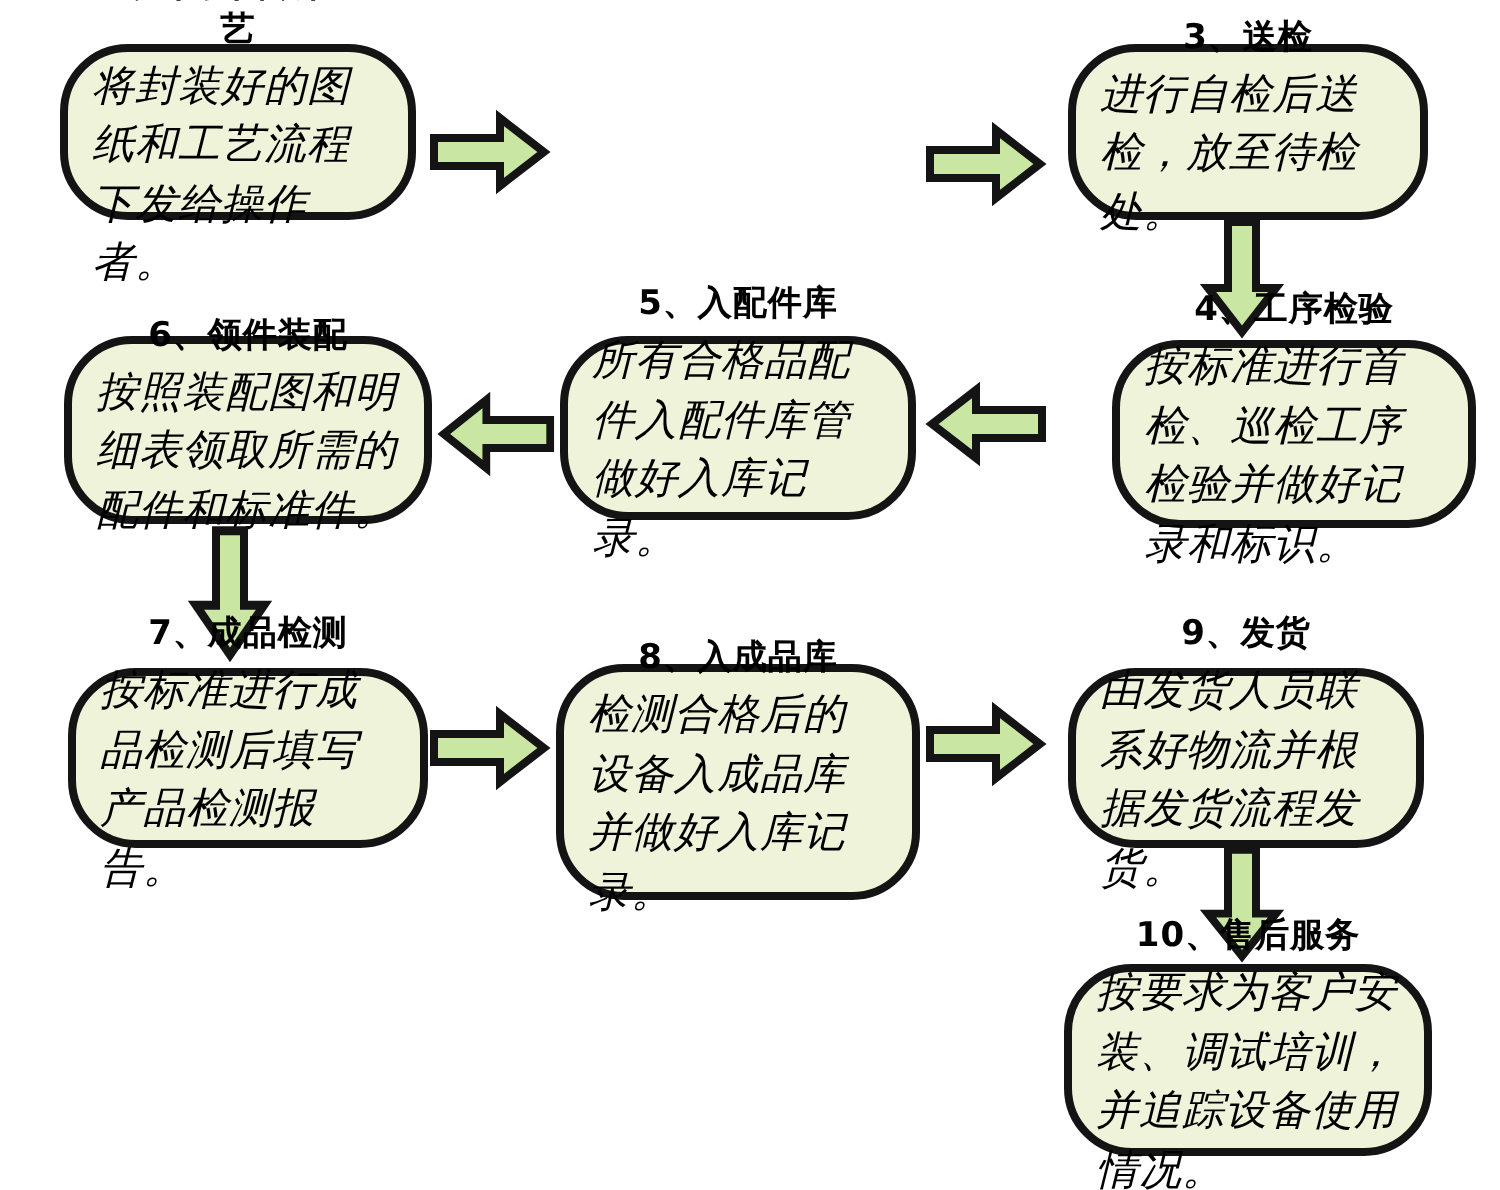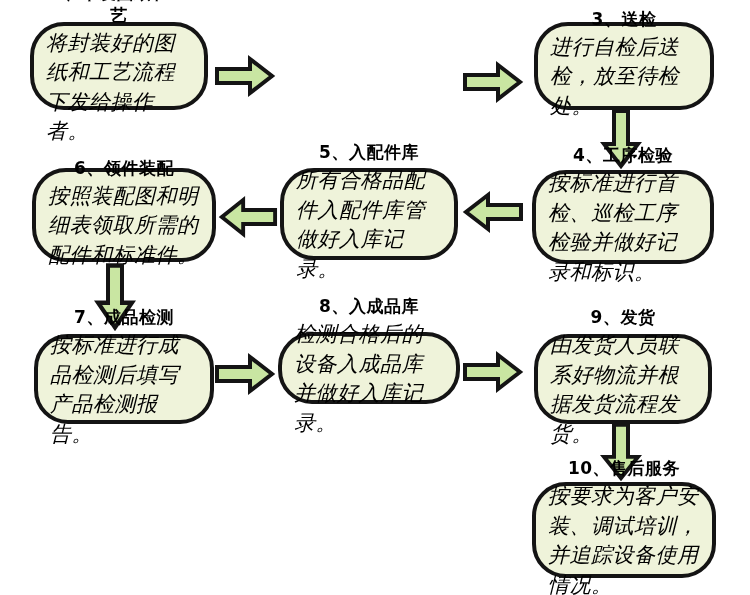--- a/index.html
+++ b/index.html
@@ -54,25 +54,25 @@
   .arrow polygon {
     fill: var(--arrow-fill);
     stroke: var(--arrow-border);
     stroke-width: 4;
     stroke-linejoin: miter;
   }
   
   #n1  { left: 30px;  top: 22px;  width: 178px; height: 88px; }
   #n2  { left: 276px; top: 24px;  width: 184px; height: 92px; }
   #n3  { left: 534px; top: 22px;  width: 180px; height: 88px; }
-  #n4  { left: 532px; top: 170px; width: 182px; height: 94px; }
+  #n4  { left: 556px; top: 170px; width: 182px; height: 94px; }
   #n5  { left: 280px; top: 168px; width: 178px; height: 92px; }
   #n6  { left: 32px;  top: 168px; width: 184px; height: 94px; }
   #n7  { left: 34px;  top: 334px; width: 180px; height: 90px; }
-  #n8  { left: 278px; top: 332px; width: 182px; height: 72px; }
+  #n8  { left: 278px; top: 332px; width: 182px; height: 118px; }
   #n9  { left: 534px; top: 334px; width: 178px; height: 90px; }
   #n10 { left: 532px; top: 482px; width: 184px; height: 96px; }
   
   #a1 { left: 214px; top: 54px;  width: 62px; height: 44px; }
   #a2 { left: 462px; top: 60px;  width: 62px; height: 44px; }
   #a3 { left: 600px; top: 108px; width: 42px; height: 62px; }
   #a4 { left: 462px; top: 190px; width: 62px; height: 44px; }
   #a5 { left: 218px; top: 195px; width: 60px; height: 44px; }
   #a6 { left: 94px;  top: 262px; width: 42px; height: 70px; }
   #a7 { left: 214px; top: 352px; width: 62px; height: 44px; }

